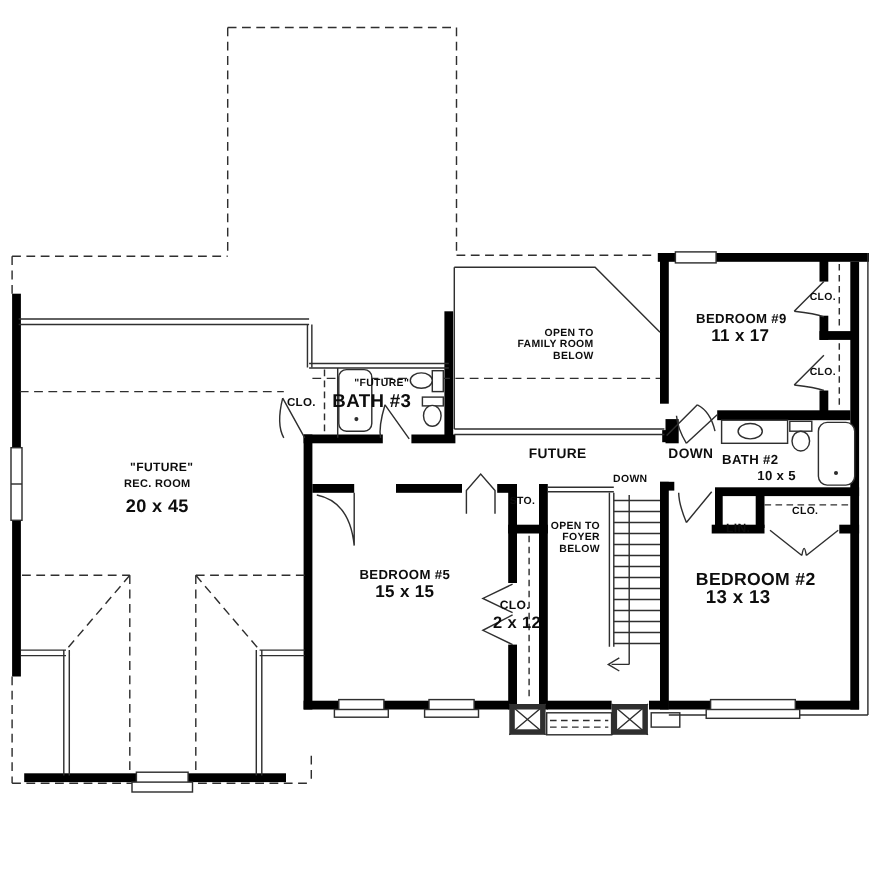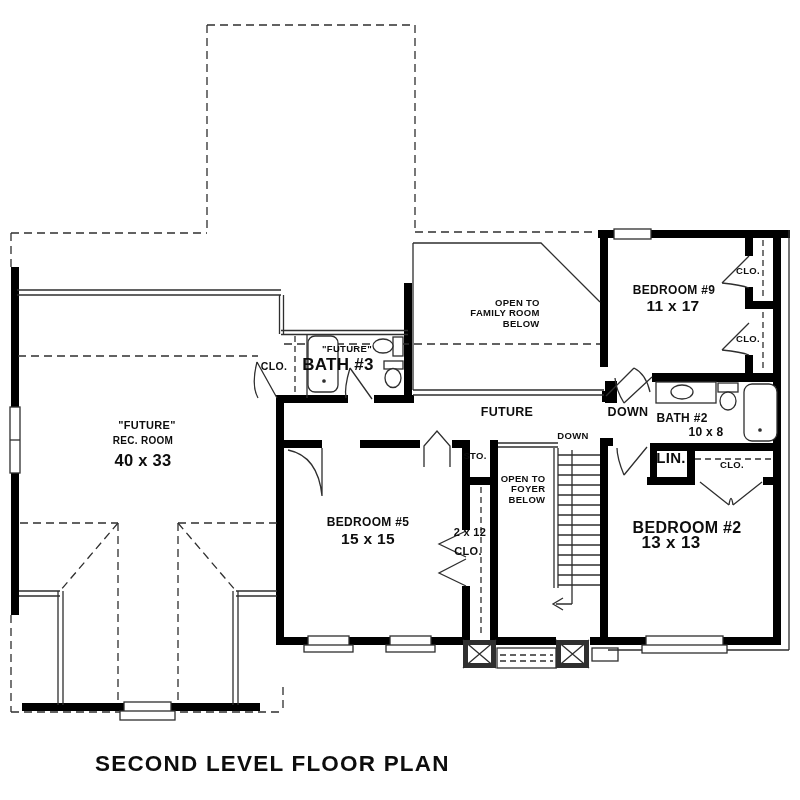--- a/index.html
+++ b/index.html
@@ -192,51 +192,50 @@
           <path d="M 466 531 L 439 544 L 466 557 M 466 559 L 439 573 L 466 586"></path>
         </g>
       <g>
           <path d="M 700 482 L 729 505 M 762 482 L 733 505 M 729 505 Q 731 492 733 505"></path>
         </g>
     </g>
   </svg>
 
   <div class="lbl" style="left:147px;top:420px;font-size:11px">"FUTURE"</div>
   <div class="lbl" style="left:143px;top:436px;font-size:10px">REC. ROOM</div>
-  <div class="lbl" style="left:143px;top:452px;font-size:16.5px">40 x 33</div>
+  <div class="lbl" style="left:143px;top:452px;font-size:16.5px">20 x 45</div>
 
   <div class="lbl" style="left:274px;top:361px;font-size:10.5px">CLO.</div>
   <div class="lbl" style="left:347px;top:344px;font-size:9.5px">"FUTURE"</div>
   <div class="lbl" style="left:338px;top:356px;font-size:17px">BATH #3</div>
 
   <div class="lbl" style="left:505px;top:298px;font-size:9.5px">OPEN TO
 FAMILY ROOM
 BELOW</div>
 
   <div class="lbl" style="left:674px;top:284px;font-size:12px">BEDROOM #9</div>
   <div class="lbl" style="left:673px;top:298px;font-size:15.5px">11 x 17</div>
   <div class="lbl" style="left:748px;top:266px;font-size:9.5px">CLO.</div>
   <div class="lbl" style="left:748px;top:334px;font-size:9.5px">CLO.</div>
 
   <div class="lbl" style="left:507px;top:406px;font-size:12.5px">FUTURE</div>
   <div class="lbl" style="left:628px;top:406px;font-size:12.5px">DOWN</div>
 
   <div class="lbl" style="left:682px;top:412px;font-size:12px">BATH #2</div>
-  <div class="lbl" style="left:706px;top:426px;font-size:12px">10 x 8</div>
+  <div class="lbl" style="left:706px;top:426px;font-size:12px">10 x 5</div>
 
   <div class="lbl" style="left:573px;top:431px;font-size:9.5px">DOWN</div>
   <div class="lbl" style="left:475px;top:451px;font-size:9.5px">STO.</div>
   <div class="lbl" style="left:523px;top:474px;font-size:9.5px">OPEN TO
 FOYER
 BELOW</div>
-  <div class="lbl" style="left:671px;top:450px;font-size:15px">LIN.</div>
+  <div class="lbl" style="left:671px;top:476px;font-size:11px">LIN.</div>
   <div class="lbl" style="left:732px;top:460px;font-size:9.5px">CLO.</div>
 
   <div class="lbl" style="left:368px;top:516px;font-size:12px">BEDROOM #5</div>
   <div class="lbl" style="left:368px;top:531px;font-size:15.5px">15 x 15</div>
   <div class="lbl" style="left:468px;top:546px;font-size:11px">CLO.</div>
-  <div class="lbl" style="left:470px;top:527px;font-size:11px">2 x 12</div>
+  <div class="lbl" style="left:470px;top:559px;font-size:15px">2 x 12</div>
 
   <div class="lbl" style="left:687px;top:519px;font-size:16px">BEDROOM #2</div>
   <div class="lbl" style="left:671px;top:534px;font-size:17px">13 x 13</div>
 
-  <div class="title" style="left:95px;top:751px;font-size:22.5px">SECOND LEVEL FLOOR PLAN</div>
 </div>
 
 </body></html>

